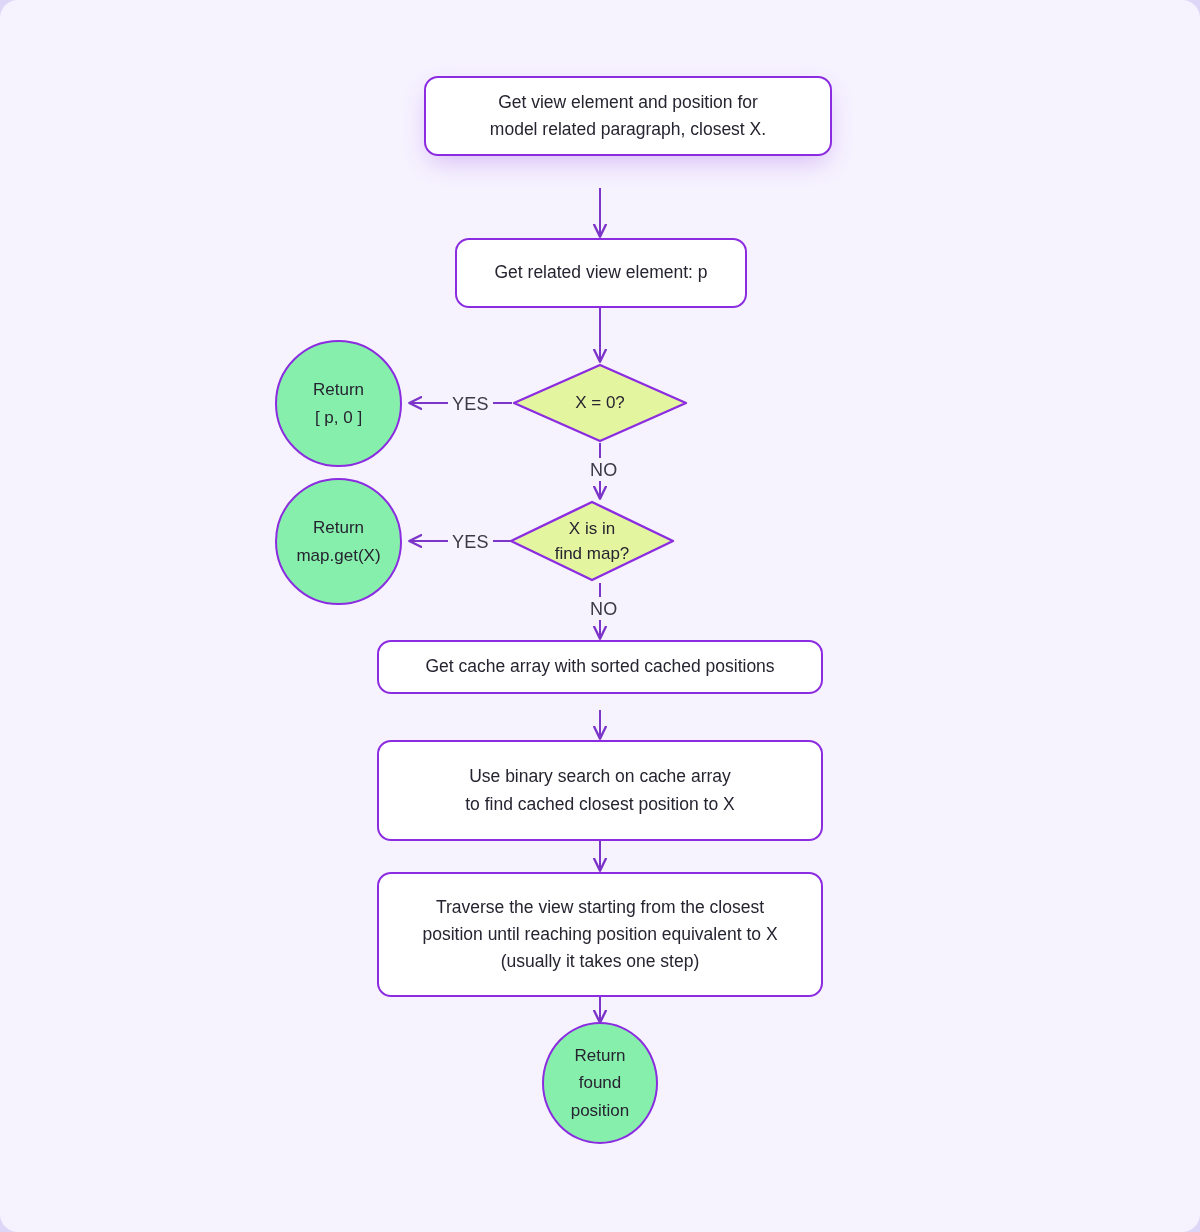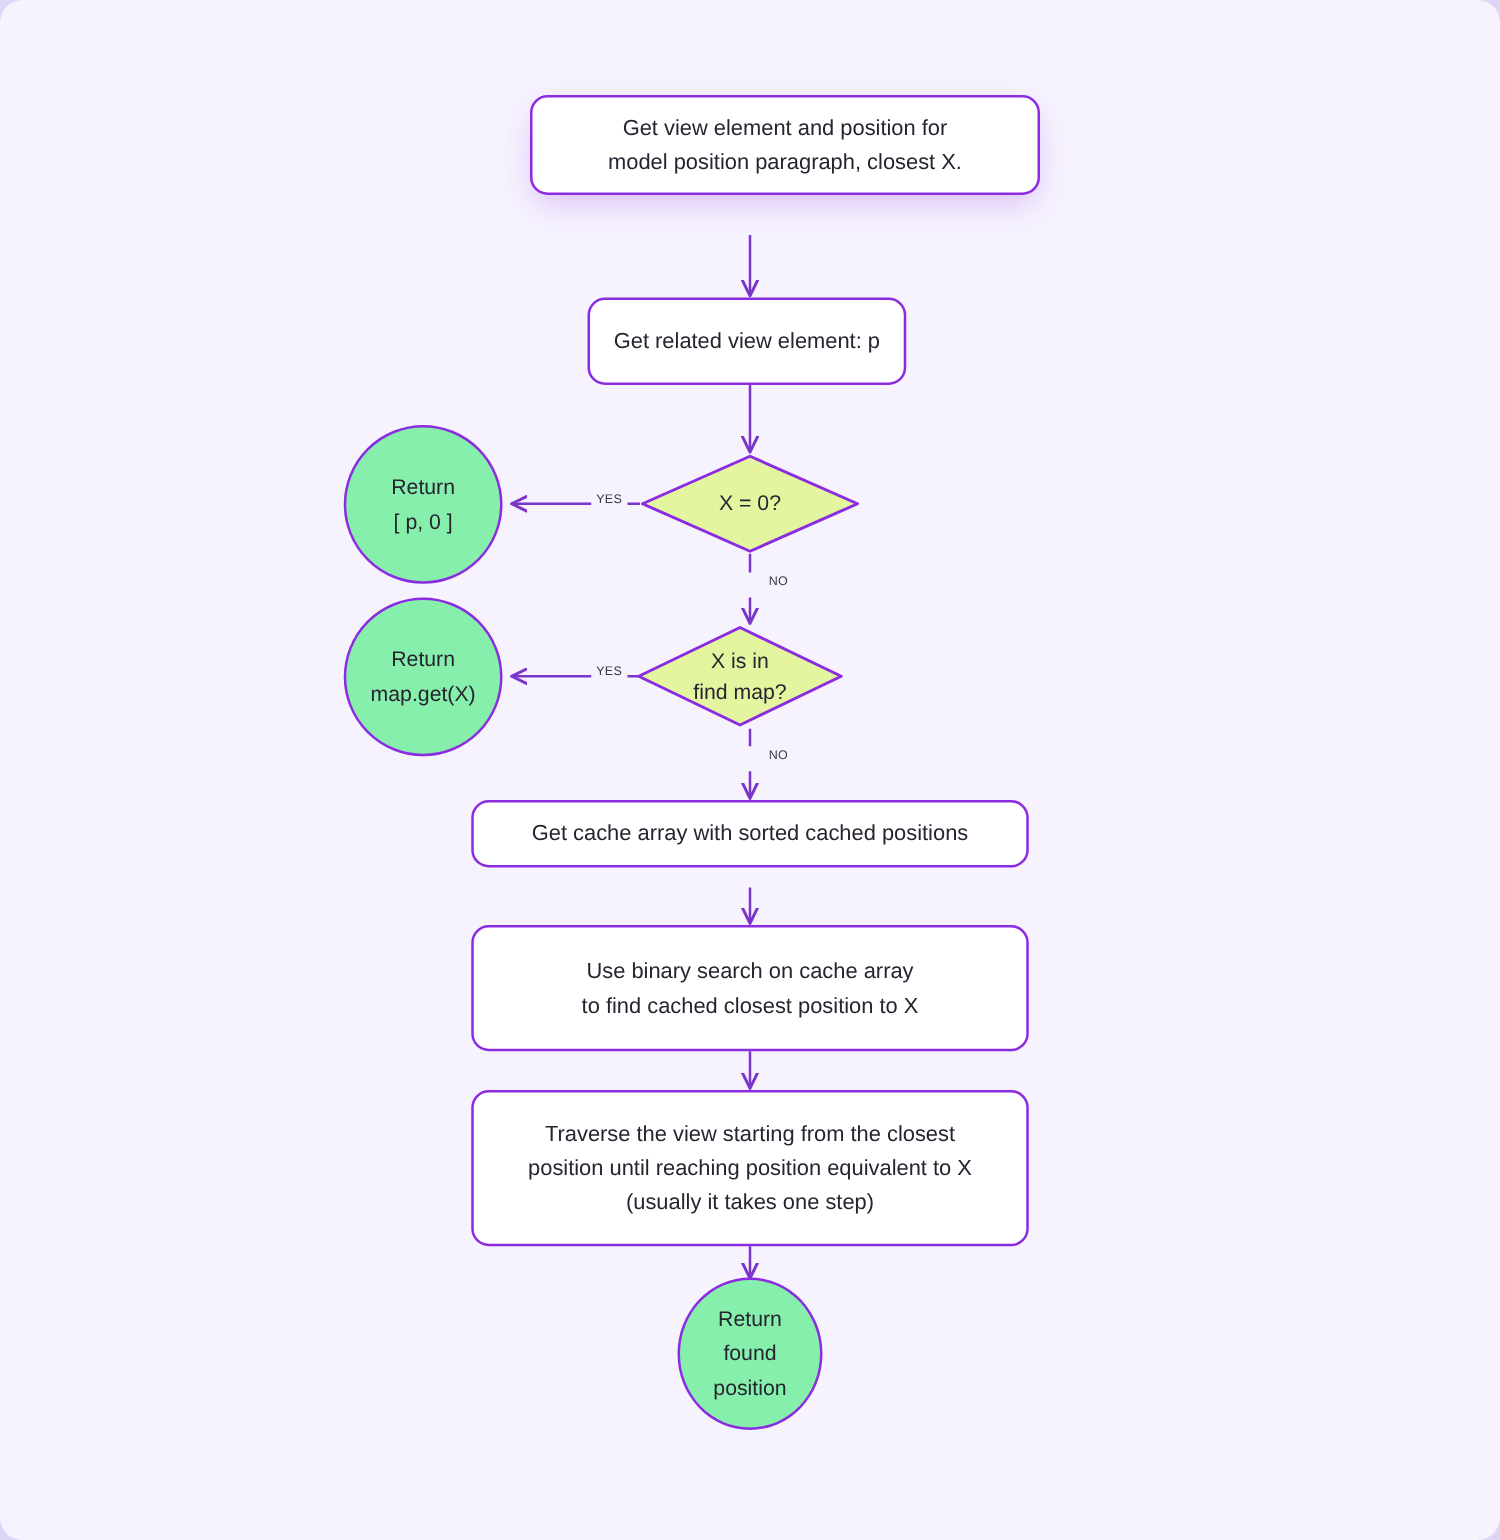--- a/index.html
+++ b/index.html
@@ -72,28 +72,27 @@
     pointer-events: none;
   }
   .diamond-wrap svg {
     position: absolute;
     left: 0; top: 0;
     width: 100%;
     height: 100%;
   }
   .edge-label {
     position: absolute;
-    font-size: 10px;
+    font-size: 18px;
     color: #3a3a44;
     letter-spacing: 0.2px;
     z-index: 3;
     background: #f6f2fe;
     padding: 0 4px;
     white-space: nowrap;
-    margin-left: 25px;
   }
   b { font-weight: 400; }
 </style>
 </head>
 <body>
 
 <div id="canvas">
 
   <svg id="svg-layer" viewBox="0 0 1200 1232" xmlns="http://www.w3.org/2000/svg">
     <defs>
@@ -121,25 +120,25 @@
 
       <path d="M 600 841 L 600 870"></path>
 
       <path d="M 600 997 L 600 1022"></path>
     </g>
   </svg>
 
   <div class="node proc start" style="left:396px; top:76px; width:408px; height:80px;margin-left:28px;">
     <div>
       <span>Get view element and position for</span><br>
-      <span>model position </span><b>paragraph</b><span>, closest </span><b>X.</b>
-    </div>
-  </div>
-
-  <div class="node proc" style="left:455px; top:238px; width:255px; height:70px;margin-left:15px;">
+      <span>model related </span><b>paragraph</b><span>, closest </span><b>X.</b>
+    </div>
+  </div>
+
+  <div class="node proc" style="left:455px; top:238px; width:292px; height:70px;">
     <div>
       <span>Get related view element: </span><b>p</b>
     </div>
   </div>
 
   <div class="diamond-wrap" style="left:512px; top:363px; width:176px; height:80px;">
     <svg viewBox="0 0 176 80" preserveAspectRatio="none">
       <polygon points="88,2 174,40 88,78 2,40" fill="#e4f5a0" stroke="#8b2ce0" stroke-width="2.4" stroke-linejoin="round"></polygon>
     </svg>
     <div class="dlabel">

